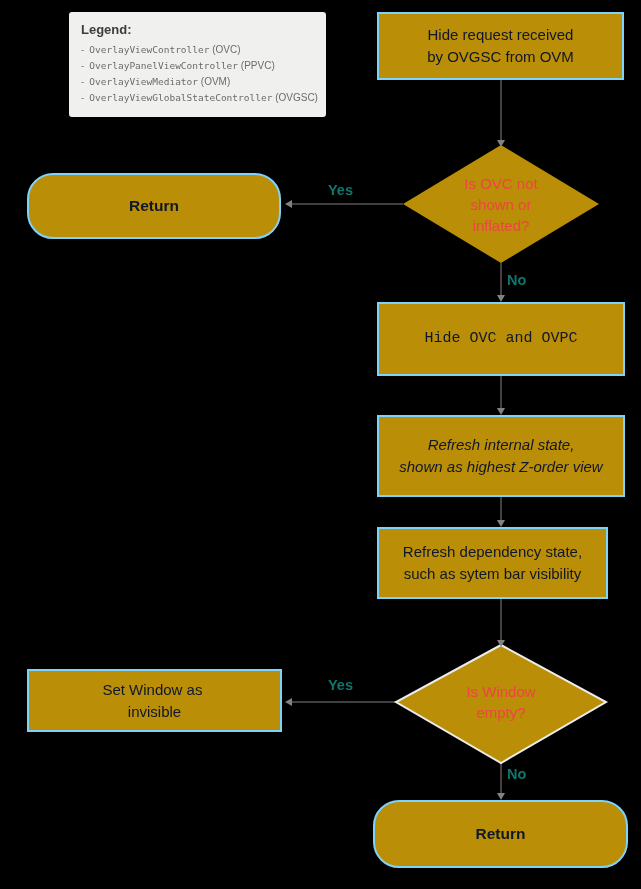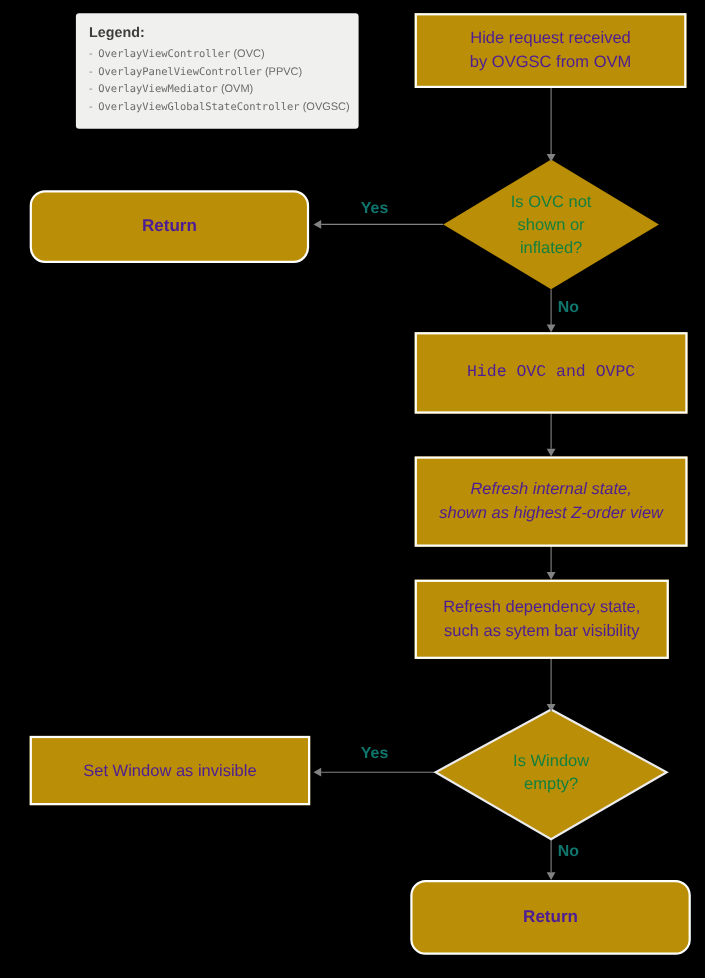--- a/index.html
+++ b/index.html
@@ -3,29 +3,29 @@
 <meta charset="utf-8">
 <style>
   html,body{margin:0;padding:0;background:#000;}
   #stage{
     position:relative;width:641px;height:889px;background:#000000;
     font-family:"Liberation Sans", sans-serif;overflow:hidden;
   }
   svg.wires{position:absolute;left:0;top:0;width:641px;height:889px;}
   .node{
     position:absolute;box-sizing:border-box;
-    background:#ba8e06;border:2px solid #ffffff;
+    background:#ba8e06;border:2px solid #7dd3fc;
     display:flex;flex-direction:column;align-items:center;justify-content:center;
-    text-align:center;color:#4c1d95;font-size:15px;line-height:22px;
+    text-align:center;color:#0f172a;font-size:15px;line-height:22px;
   }
   .node .ln{display:block;}
-  .rounded{border-radius:14px;font-weight:bold;font-size:15.5px;}
+  .rounded{border-radius:26px;font-weight:bold;font-size:15.5px;}
   .diamond-label{
     position:absolute;display:flex;flex-direction:column;align-items:center;justify-content:center;
-    text-align:center;color:#15803d;font-size:15px;line-height:21px;
+    text-align:center;color:#ef4444;font-size:15px;line-height:21px;
   }
   .edge-label{
     position:absolute;color:#0f766e;font-size:14.5px;font-weight:600;line-height:16px;
   }
   .legend{
     position:absolute;left:27px;top:12px;width:257px;box-sizing:border-box;
     background:#f0f0ef;border-radius:3px;padding:10px 12px 11px 12px;margin-left:42px;
   }
   .legend-title{font-size:13px;font-weight:bold;color:#3d3d3d;margin-bottom:5px;}
   .legend-item{font-size:10px;color:#6b6b6b;line-height:16px;white-space:nowrap;}
@@ -107,21 +107,21 @@
   <div class="node" style="left:377px;top:415px;width:248px;height:82px;font-style:italic;">
     <span class="ln">Refresh internal state,</span>
     <span class="ln">shown as highest Z-order view</span>
   </div>
 
   <div class="node" style="left:377px;top:527px;width:231px;height:72px;">
     <span class="ln">Refresh dependency state,</span>
     <span class="ln">such as sytem bar visibility</span>
   </div>
 
-  <div class="node" style="left:27px;top:669px;width:255px;height:63px;flex-direction:row;align-items:center;">
+  <div class="node" style="left:27px;top:669px;width:255px;height:63px;flex-direction:column;align-items:center;">
     <span class="sp">Set Window as </span>
       <span class="em">invisible</span>
   </div>
 
   <div class="node rounded" style="left:373px;top:800px;width:255px;height:68px;">
     <span class="ln">Return</span>
   </div>
 
   <div class="diamond-label" style="left:411px;top:168px;width:180px;height:72px;">
     <span>Is OVC not</span>

